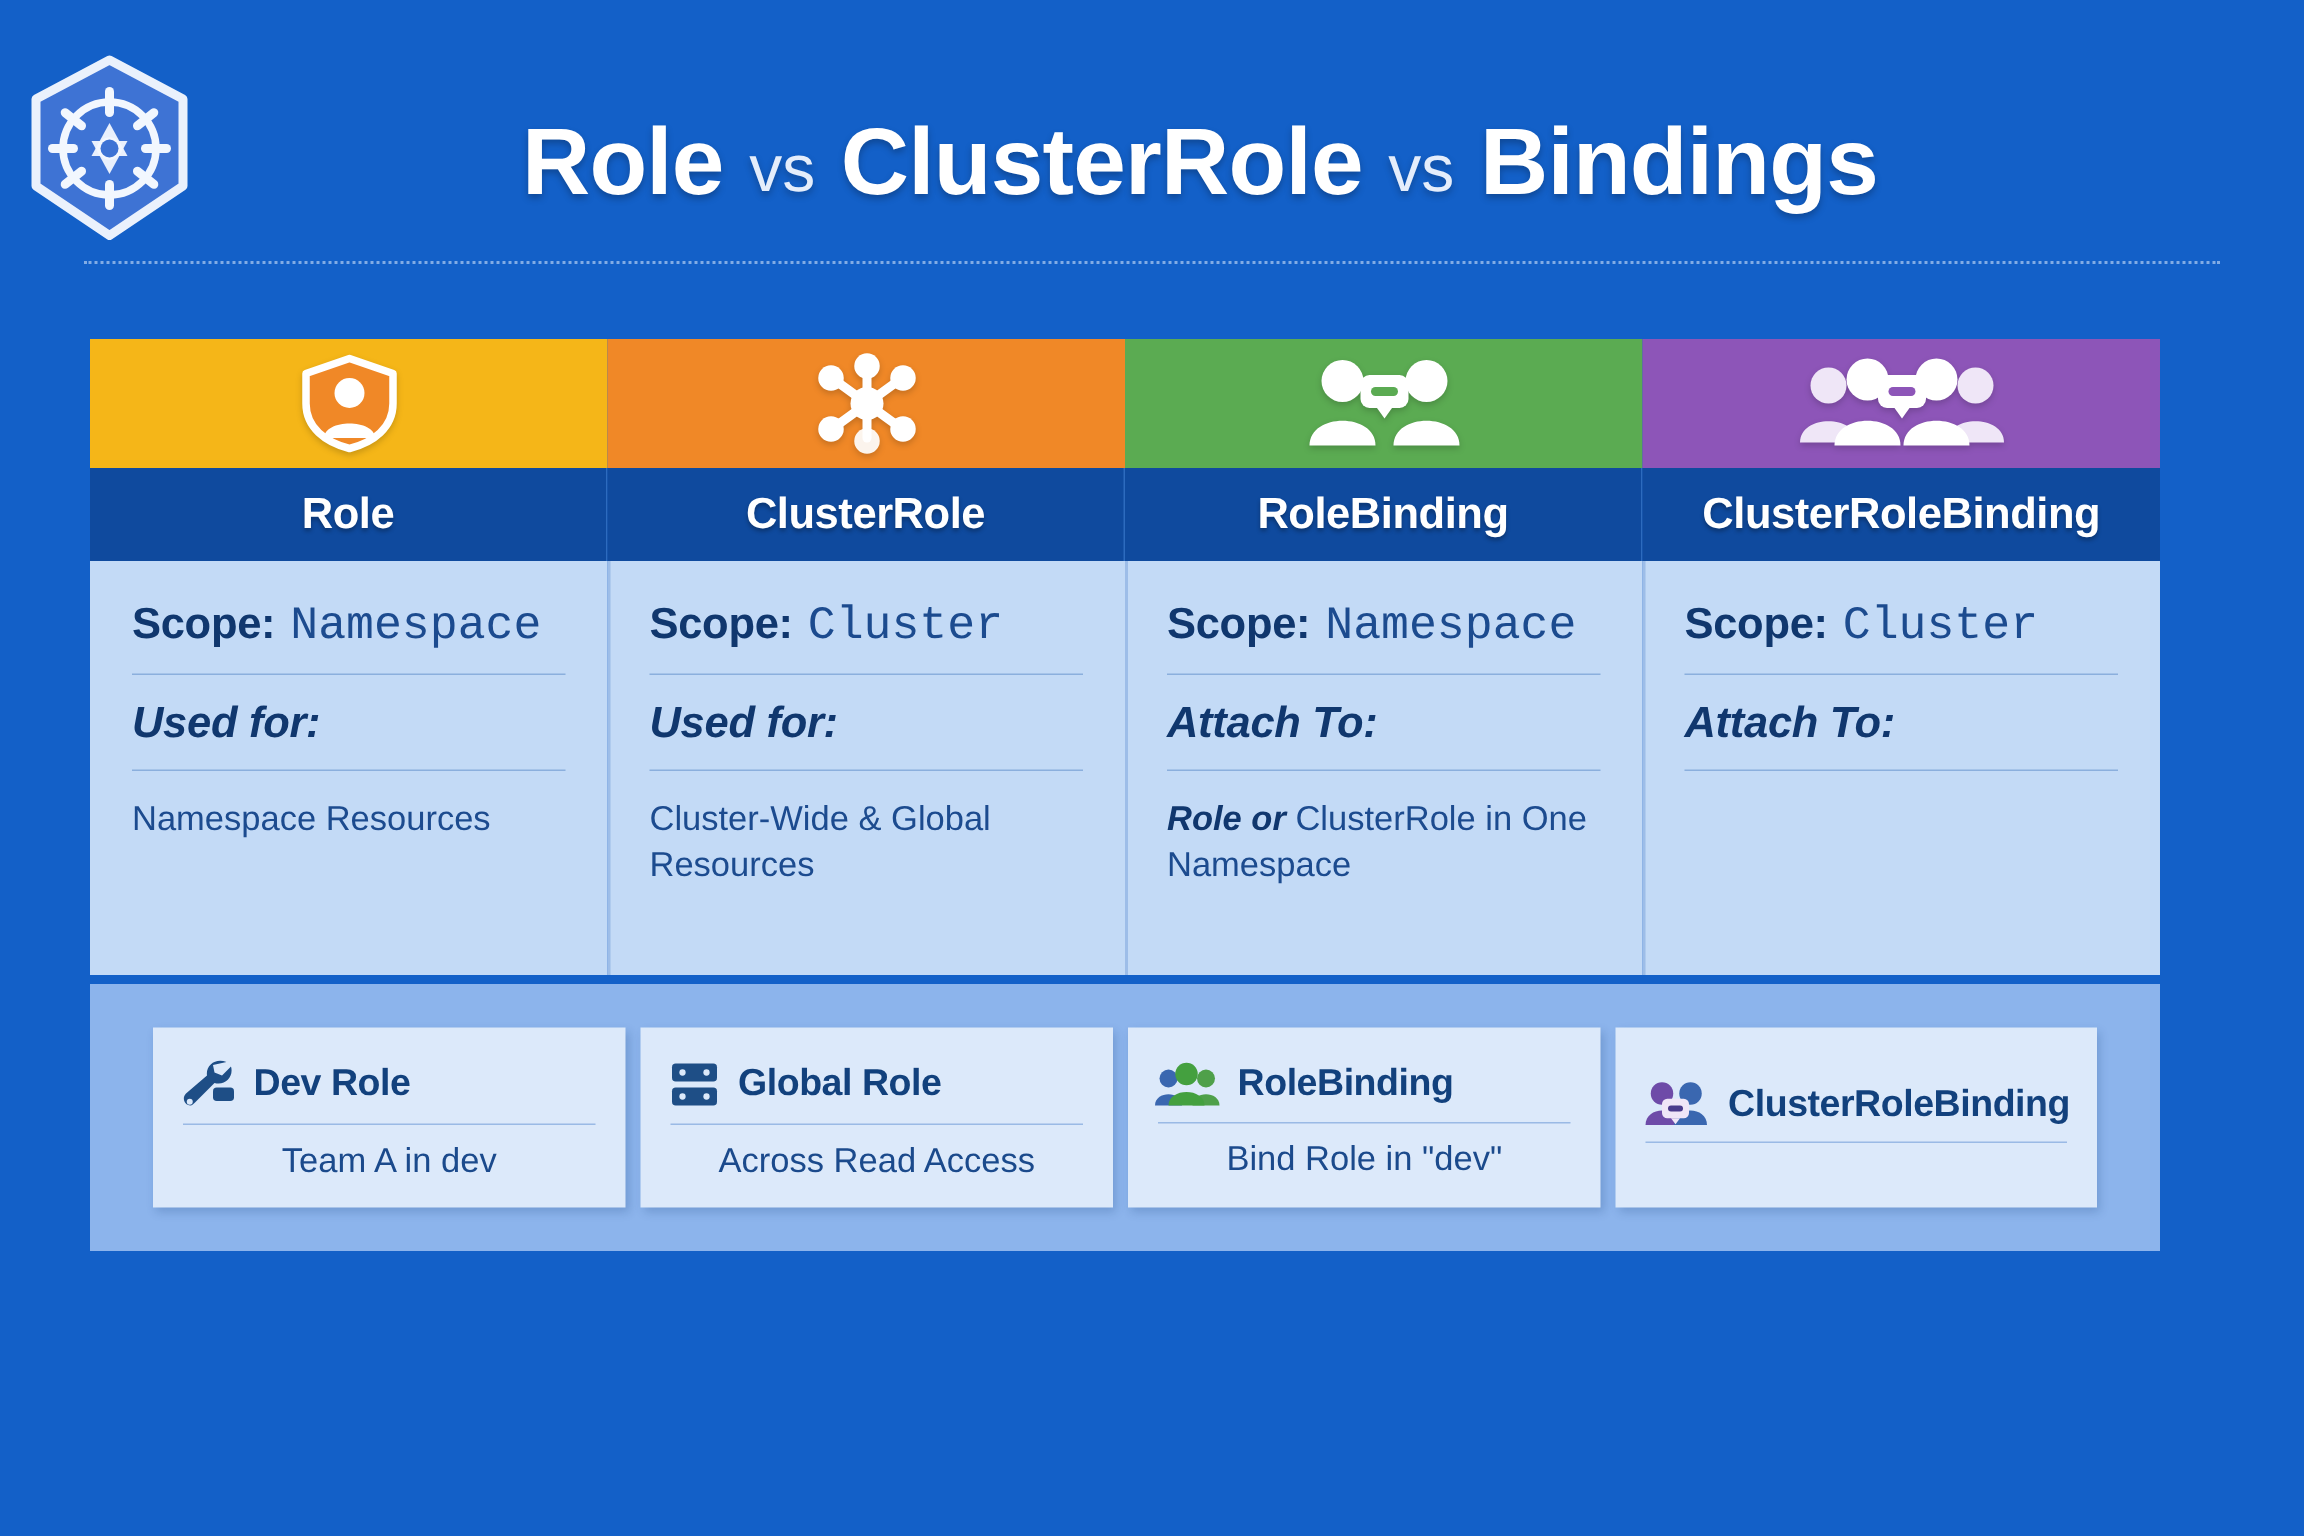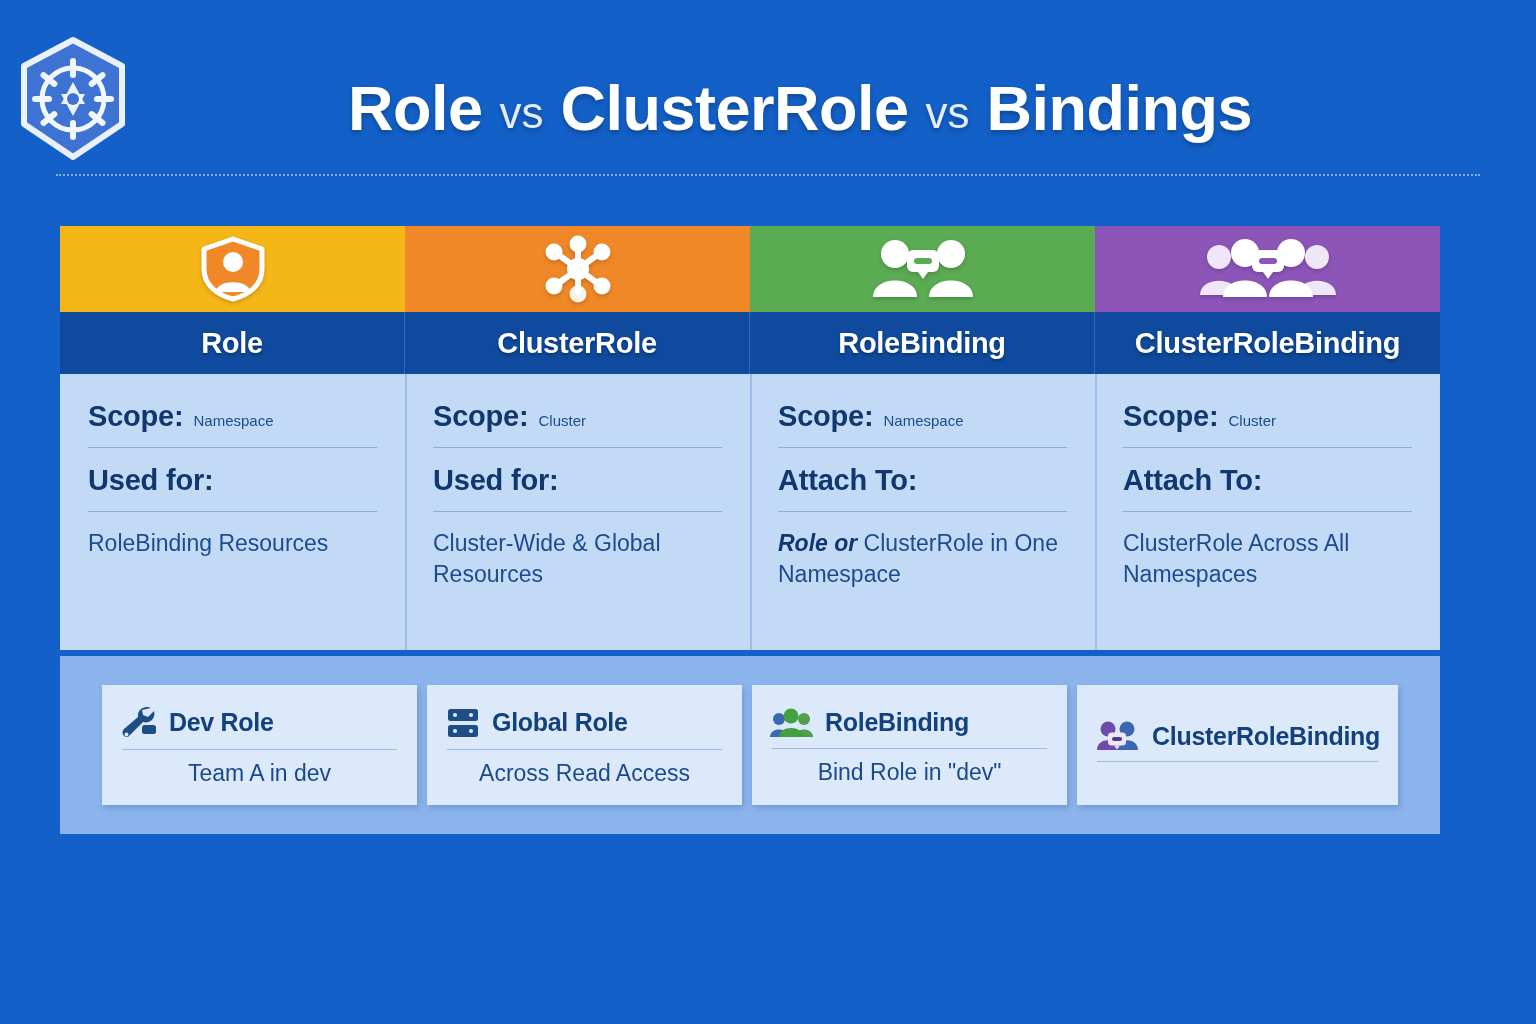--- a/index.html
+++ b/index.html
@@ -78,28 +78,29 @@
 
   .kv { display:flex; align-items:baseline; gap:10px; }
   .kv .k, .label-line {
     color:#10376E;
     font-size:29px;
     font-weight:bold;
     letter-spacing:-0.2px;
   }
   .kv .v {
     color:#1C4B8F;
-    font-size:15px;
+    font-size:31px;
     font-weight:normal;
+    font-family:Liberation Mono, monospace;
   }
   .hr {
     height:1px; background:rgba(93,140,200,0.55);
     margin:14px 0 16px 0;
   }
-  .label-line { margin-bottom:0; }
+  .label-line { margin-bottom:0;font-style:italic; }
   .desc {
     color:#1C4B8F;
     font-size:23px;
     line-height:1.34;
     font-weight:normal;
   }
   .desc b { color:#10376E; font-weight:bold;font-style:italic; }
 
   
   #footer-band {
@@ -185,21 +186,21 @@
       </div>
       <div class="name-bar">Role</div>
       <div class="body">
         <div class="kv">
           <span class="k">Scope:</span>
           <span class="v">Namespace</span>
         </div>
         <div class="hr"></div>
         <div class="label-line">Used for:</div>
         <div class="hr"></div>
-        <div class="desc">RoleBinding Resources</div>
+        <div class="desc">Namespace Resources</div>
       </div>
     </div>
 
     <div class="col">
       <div class="icon-strip" style="background:#F08827">
         <svg width="78" height="70" viewBox="0 0 78 70">
           <g stroke="#FFFFFF" stroke-width="6" stroke-linecap="round">
             <line x1="39" y1="35" x2="39" y2="12"></line>
             <line x1="39" y1="35" x2="39" y2="58"></line>
             <line x1="39" y1="35" x2="17" y2="19"></line>
@@ -284,21 +285,20 @@
       </div>
       <div class="name-bar">ClusterRoleBinding</div>
       <div class="body">
         <div class="kv">
           <span class="k">Scope:</span>
           <span class="v">Cluster</span>
         </div>
         <div class="hr"></div>
         <div class="label-line">Attach To:</div>
         <div class="hr"></div>
-        <div class="desc">ClusterRole Across All Namespaces</div>
       </div>
     </div>
 
   </div>
 
   <div id="footer-band">
 
     <div class="ex-card">
       <div class="ex-top">
         <svg width="38" height="34" viewBox="0 0 38 34">

